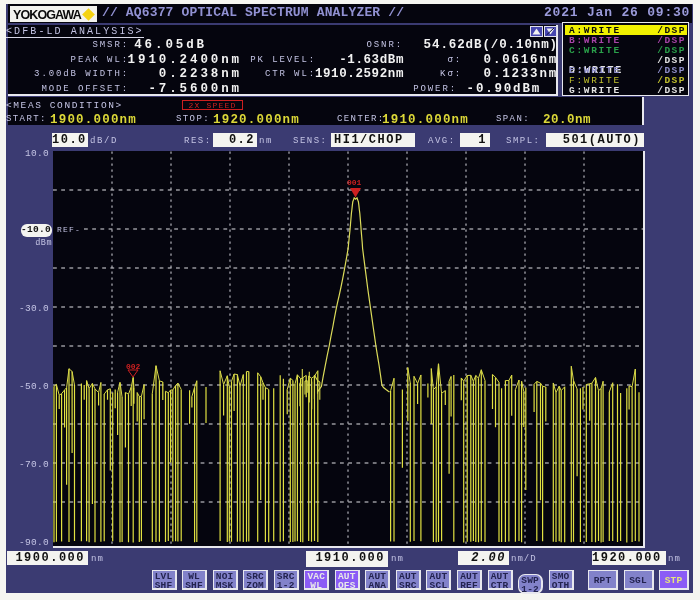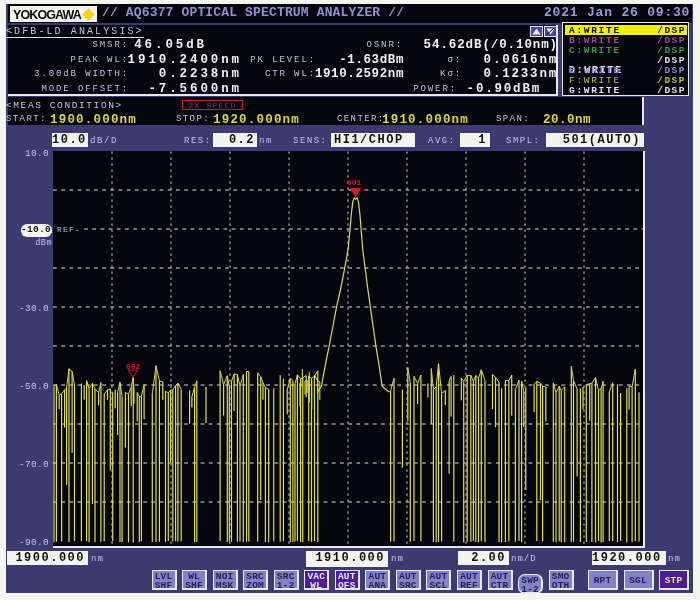--- a/index.html
+++ b/index.html
@@ -8,21 +8,21 @@
 #screen{position:absolute;left:6px;top:4px;width:687px;height:589px;background:#3b3b72;}
 .blk{position:absolute;background:#05050e;}
 .lav{color:#c4c4e4;}
 .yel{color:#dcd838;font-weight:bold;}
 .lbl{position:absolute;white-space:nowrap;font-size:9px;letter-spacing:1.9px;color:#c4c4e4;}
 .val{position:absolute;white-space:nowrap;font-size:12.5px;letter-spacing:2.9px;color:#f2f2f2;font-weight:bold;}
 .v2{letter-spacing:0.6px;} 
 .v3{letter-spacing:1.8px;}
 .wbox{position:absolute;background:#f4f4f0;color:#111;text-align:right;font-size:12px;letter-spacing:1.5px;font-weight:bold;}
 .btn{position:absolute;width:25px;height:20px;background:#8282ca;border:1px solid #e8e8ee;border-right-width:2px;border-bottom-width:2px;color:#23234f;font-size:9.5px;font-weight:bold;line-height:9px;text-align:center;letter-spacing:0.2px;padding-top:1px;}
-.btnsel{background:#4c1d95;color:#e8e8e8;}
+.btnsel{background:#8b5cf6;color:#e8e8e8;}
 </style></head>
 <body>
 <div id="screen"></div>
 
 <div class="blk" style="left:8px;top:4px;width:684px;height:19px;"></div>
 <div class="abs" style="left:10px;top:6px;width:87px;height:16px;background:#f2f2ee;"></div>
 <div class="abs" style="left:13px;top:7.5px;font-family:'Liberation Sans',sans-serif;font-size:12.5px;font-weight:bold;color:#0a0a0a;letter-spacing:-0.9px;">YOKOGAWA</div>
 <div class="abs" style="left:83.5px;top:9.5px;width:9px;height:9px;background:#f5d312;transform:rotate(45deg);"></div>
 <div class="abs" style="left:102px;top:5px;font-size:13px;letter-spacing:0.15px;color:#9191d2;font-weight:bold;">// AQ6377 OPTICAL SPECTRUM ANALYZER //</div>
 <div class="abs" style="left:544px;top:5px;font-size:13px;letter-spacing:0.8px;color:#9a9ada;font-weight:bold;">2021 Jan 26 09:30</div>
@@ -144,21 +144,21 @@
 <div class="abs lav" style="right:648px;top:238px;font-size:8.5px;letter-spacing:0.5px;">dBm</div>
 <div class="abs lav" style="right:651px;top:302.5px;font-size:9.5px;letter-spacing:0.3px;">-30.0</div>
 <div class="abs lav" style="right:651px;top:380.5px;font-size:9.5px;letter-spacing:0.3px;">-50.0</div>
 <div class="abs lav" style="right:651px;top:458.5px;font-size:9.5px;letter-spacing:0.3px;">-70.0</div>
 <div class="abs lav" style="right:651px;top:536.5px;font-size:9.5px;letter-spacing:0.3px;">-90.0</div>
 
 <div class="wbox" style="left:7px;top:551px;width:81px;height:14px;padding-right:3px;">1900.000</div>
 <div class="abs lav" style="left:91px;top:554px;font-size:9px;letter-spacing:1px;">nm</div>
 <div class="wbox" style="left:306px;top:551px;width:82px;height:16px;padding-right:3px;">1910.000</div>
 <div class="abs lav" style="left:391px;top:554px;font-size:9px;letter-spacing:1px;">nm</div>
-<div class="wbox" style="left:458px;top:551px;width:51px;height:14px;padding-right:3px;">2.00</div>
+<div class="wbox" style="left:458px;top:551px;width:51px;height:14px;padding-right:3px;font-style:italic;">2.00</div>
 <div class="abs lav" style="left:511px;top:554px;font-size:9px;letter-spacing:1px;">nm/D</div>
 <div class="wbox" style="left:592px;top:551px;width:74px;height:14px;padding-right:13px;">1920.000</div>
 <div class="abs lav" style="left:668px;top:554px;font-size:9px;letter-spacing:1px;">nm</div>
 <div class="btn" style="left:151.5px;top:570px;">LVL<br>SHF</div>
 <div class="btn" style="left:182.05px;top:570px;">WL<br>SHF</div>
 <div class="btn" style="left:212.60000000000002px;top:570px;">NOI<br>MSK</div>
 <div class="btn" style="left:243.15000000000003px;top:570px;">SRC<br>ZOM</div>
 <div class="btn" style="left:273.70000000000005px;top:570px;">SRC<br>1-2</div>
 <div class="btn btnsel" style="left:304.25000000000006px;top:570px;">VAC<br>WL</div>
 <div class="btn btnsel" style="left:334.80000000000007px;top:570px;">AUT<br>OFS</div>

